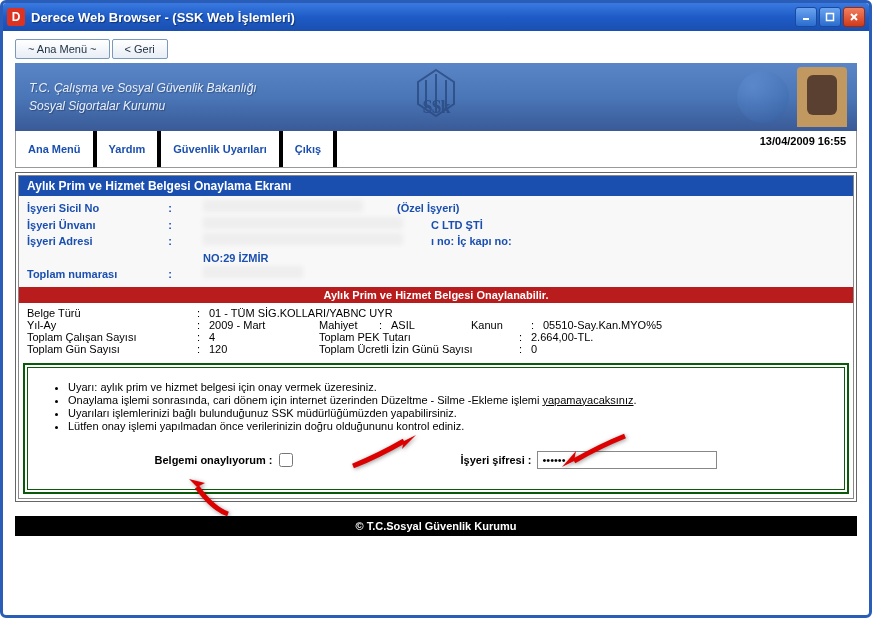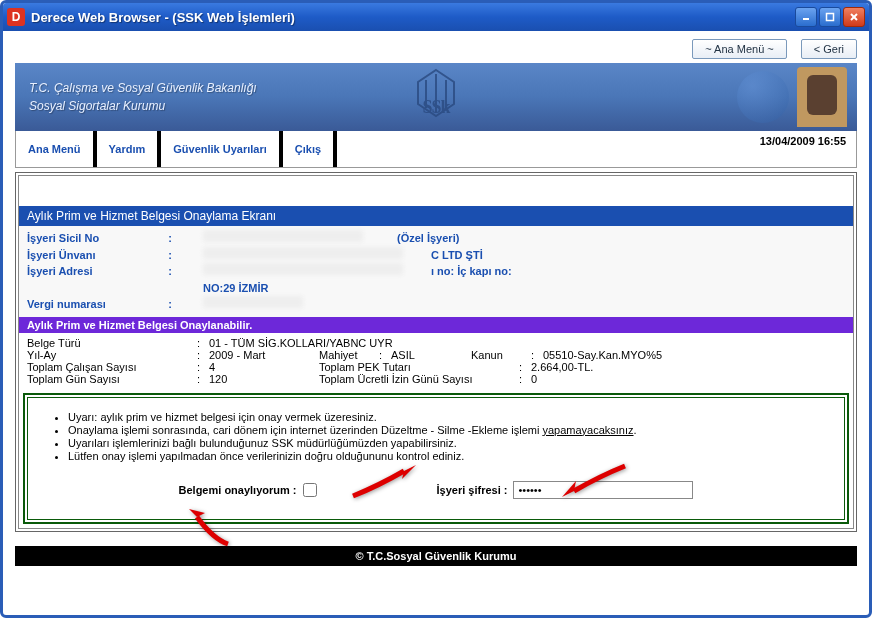--- a/index.html
+++ b/index.html
@@ -5,55 +5,55 @@
 * { box-sizing: border-box; margin: 0; padding: 0; }
 body { font-family: Tahoma, Arial, sans-serif; font-size: 11px; background: #fff; }
 .window { width: 872px; height: 618px; border: 3px solid #2a5db7; border-radius: 6px; background: #fff; position: relative; overflow: hidden; }
 .titlebar { height: 28px; background: linear-gradient(to bottom, #3a7ae0 0%, #1e5bc7 50%, #1a4fb0 100%); display: flex; align-items: center; padding: 0 4px; color: #fff; }
 .titlebar .app-icon { width: 18px; height: 18px; background: #d32; border-radius: 3px; display: flex; align-items: center; justify-content: center; font-weight: bold; color: #fff; margin-right: 6px; font-size: 12px; }
 .titlebar .title { flex: 1; font-weight: bold; font-size: 13px; text-shadow: 1px 1px 1px rgba(0,0,0,.4); }
 .winbtns { display: flex; gap: 2px; }
 .winbtn { width: 22px; height: 20px; background: linear-gradient(#6ba3f0,#2a6dce); border: 1px solid #1a4a9c; border-radius: 3px; display: flex; align-items: center; justify-content: center; cursor: pointer; }
 .winbtn.close { background: linear-gradient(#f08060,#d03a1a); border-color: #a02a0a; }
 .winbtn svg { width: 10px; height: 10px; }
-.toprow { padding: 8px 12px 4px; display: flex; justify-content: flex-end; gap: 14px; background: #fff; }
+.toprow { padding: 8px 12px 4px; display: flex; justify-content: flex-start; gap: 2px; background: #fff; }
 .topbtn { padding: 3px 12px; border: 1px solid #7a99bb; background: linear-gradient(#fff,#e8eef6); font-size: 11px; cursor: pointer; color: #234; border-radius: 2px; }
 .banner { margin: 0 12px; height: 68px; background: linear-gradient(to bottom, #5a86c7 0%, #4a76b7 50%, #3a5a97 100%); position: relative; overflow: hidden; display: flex; align-items: center; }
 .banner .orgtext { color: #e8f0ff; padding-left: 14px; font-size: 12px; font-style: italic; font-weight: normal; line-height: 1.5; text-shadow: 1px 1px 1px rgba(0,0,0,.3); }
 .banner .ssk-logo { position: absolute; left: 50%; top: 50%; transform: translate(-50%,-50%); color: #2a4a80; opacity: .8; }
 .banner .ssk-logo svg { width: 48px; height: 56px; }
 .banner .ssk-logo .ssktxt { position: absolute; bottom: 8px; left: 50%; transform: translateX(-50%); font-family: cursive; font-weight: bold; color: #2a4a80; font-size: 18px; letter-spacing: -1px; }
 .banner .rightimg { position: absolute; right: 10px; top: 0; bottom: 0; width: 140px; display: flex; align-items: center; justify-content: flex-end; }
 .banner .rightimg .globe { width: 52px; height: 52px; border-radius: 50%; background: radial-gradient(circle at 30% 30%, #6a9ae0, #2a5aa0); opacity: .4; margin-right: 8px; }
 .banner .rightimg .portrait { width: 50px; height: 60px; background: #c09860; border-radius: 4px 4px 0 0; position: relative; }
 .banner .rightimg .portrait::before { content:''; position:absolute; top:8px; left:10px; width:30px; height:40px; background:#5a4030; border-radius:6px; }
 .menubar { margin: 0 12px; border: 1px solid #999; border-top: none; background: #fff; display: flex; align-items: stretch; font-size: 11px; }
 .menubar .mi { padding: 12px 12px; border-right: 4px solid #000000; color: #1a4fb0; cursor: pointer; font-weight: bold; }
 .menubar .dt { margin-left: auto; padding: 4px 10px; font-weight: bold; color: #000; }
 .content { margin: 4px 12px 12px; border: 1px solid #666; padding: 2px; }
 .inner { border: 1px solid #888; }
-.sectiontitle { background: #1a4fb0; color: #fff; font-weight: normal; padding: 3px 8px; font-size: 12px; margin-top: 30px; }
+.sectiontitle { background: #1a4fb0; color: #fff; font-weight: bold; padding: 3px 8px; font-size: 12px; }
 .infoblock { background: #f8f8f8; padding: 4px 8px; color: #1a4fb0; font-size: 11px; font-weight: bold; line-height: 1.5; }
 .infoblock .row { display: flex; white-space: nowrap; gap: 28px; }
 .infoblock .lbl { width: 110px; }
 .infoblock .col { width: 10px; text-align: center; }
 .infoblock .val { color: #1a4fb0; }
 .infoblock .redacted { display: inline-block; background: #eee; width: 160px; height: 12px; border-radius: 2px; filter: blur(2px); vertical-align: middle; }
-.greenbar { background: #6d28d9; color: #fff; font-weight: bold; padding: 2px 8px; font-size: 11px; }
+.greenbar { background: #b91c1c; color: #fff; font-weight: bold; padding: 2px 8px; font-size: 11px; text-align: center; }
 .detail { background: #fff; padding: 4px 8px; color: #000; font-size: 11px; }
 .detail .drow { display: flex; }
 .detail .dl { width: 170px; }
 .detail .dc { width: 12px; }
 .detail .dl2 { width: 200px; }
 .bigouter { border: 2px solid #0a5a0a; margin: 4px; }
 .biginner { border: 1px solid #0a5a0a; margin: 2px; padding: 8px 20px 12px; background: #fff; }
 .warnings { font-size: 11px; color: #000; padding: 4px 0 10px 20px; }
 .warnings li { margin: 1px 0; }
 .warnings .ul { text-decoration: underline; }
-.formrow { display: flex; align-items: center; justify-content: center; padding: 8px 0; position: relative; }
+.formrow { display: flex; align-items: center; justify-content: center; gap: 24px; padding: 8px 0; position: relative; }
 .formrow .grp { display: flex; align-items: center; gap: 6px; font-size: 11px; font-weight: bold; white-space: nowrap; }
 .chk { width: 14px; height: 14px; }
 .pw { width: 180px; height: 18px; font-size: 11px; border: 1px solid #888; background: #fff; padding: 0 4px; }
 .inframe { border: 2px solid #6aa6f0; margin: 4px 0 0; display: flex; justify-content: center; padding: 6px; box-shadow: inset 0 0 0 1px #cce0f8; }
 .sendbtn { padding: 4px 18px; border: 1px solid #5a8acf; background: linear-gradient(#f0f6ff,#d8e6f8); font-weight: bold; font-size: 11px; cursor: pointer; border-radius: 2px; box-shadow: 1px 1px 2px rgba(0,0,0,.2); }
 .footer { margin: 14px 12px 0; background: #000; color: #fff; text-align: center; font-weight: bold; font-size: 11px; padding: 4px; }
 .arrow { position: absolute; pointer-events: none; }
 .arrow svg { filter: drop-shadow(1px 1px 2px rgba(0,0,0,.4)); }
 </style>
 </head>
@@ -136,21 +136,21 @@
           <span class="col">:</span>
           <span class="redacted" style="width:200px;"></span>
           <span class="val">ı no: İç kapı no:</span>
         </div>
         <div class="row">
           <span class="lbl"></span>
             <span class="col"></span>
           <span class="val">NO:29 İZMİR</span>
         </div>
         <div class="row">
-          <span class="lbl">Vergi numarası</span>
+          <span class="lbl">Toplam numarası</span>
           <span class="col">:</span>
           <span class="redacted" style="width:100px;"></span>
         </div>
       </div>
 
       <div class="greenbar">Aylık Prim ve Hizmet Belgesi Onaylanabilir.</div>
 
       <div class="detail">
         <div class="drow">
           <span class="dl">Belge Türü</span>

